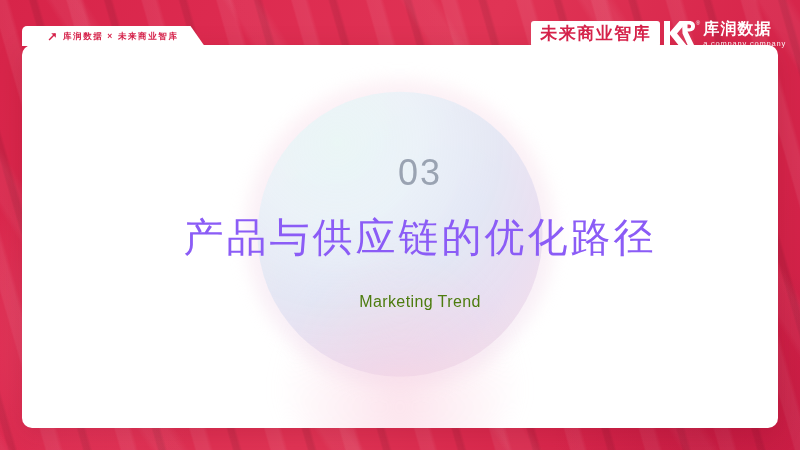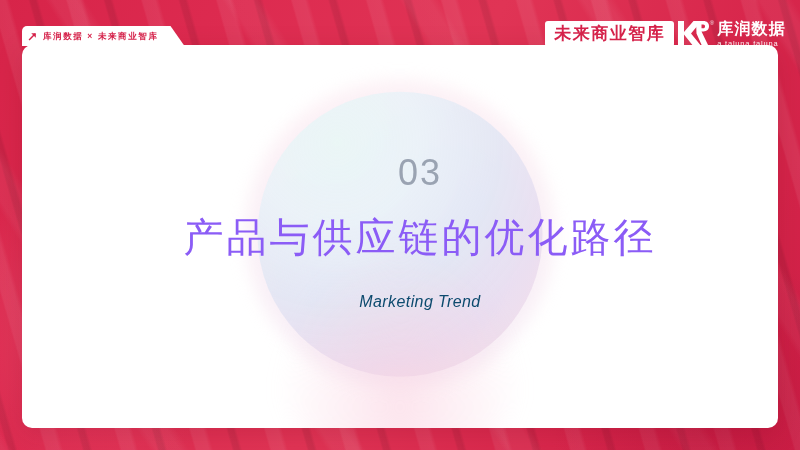--- a/index.html
+++ b/index.html
@@ -130,21 +130,21 @@
     overflow: hidden;
     z-index: 4;
   }
 
   
   .tab {
     position: absolute;
     left: 22px;
     top: 26px;
     height: 20px;
-    padding: 0 26px 0 6px;
+    padding: 0 26px 0 26px;
     display: flex;
     align-items: center;
     gap: 6px;
     background: #ffffff;
     border-radius: 5px 0 0 0;
     clip-path: polygon(0 0, calc(100% - 14px) 0, 100% 100%, 0 100%);
     z-index: 7;
   }
   .tab-icon {
     display: block;
@@ -223,25 +223,24 @@
   .sec-title {
     color: #8b5cf6;
     font-size: 40px;
     font-weight: 400;
     letter-spacing: 3px;
     line-height: 1.1;
     white-space: nowrap;
   }
   .sec-sub {
     margin-top: 34px;
-    color: #0c4a6e;
+    color: #4d7c0f;
     font-size: 16px;
     font-weight: 400;
     letter-spacing: .4px;
-    font-style: italic;
   }
 </style>
 </head>
 <body>
 
 <div id="slide">
 
   <div class="bg">
     <div class="bg-stripes"></div>
     <div class="bg-stripes2"></div>
@@ -276,18 +275,18 @@
     <div class="brand-right">
       <div class="kr-mark">
         <svg viewBox="0 0 34 30" width="34" height="30">
           <path d="M2 2 H8 V13 L17.5 2 H25.5 L15 14.5 L26 28 H18 L8 15.5 V28 H2 Z" fill="#ffffff"></path>
           <path d="M20 2 H27.5 C31 2 33 4.2 33 7.2 C33 10.2 31 12.4 27.5 12.4 H25.5 L33 28 H26.5 L20.5 14.5 Z M25.5 5.6 V9.2 H27.2 C28.4 9.2 29 8.5 29 7.4 C29 6.3 28.4 5.6 27.2 5.6 Z" fill="#ffffff"></path>
         </svg>
         <span class="kr-reg">®</span>
       </div>
       <div class="brand-texts">
         <div class="brand-cn">库润数据</div>
-        <div class="brand-en">a taluna taluna</div>
+        <div class="brand-en">a company company</div>
       </div>
     </div>
   </div>
 
 </div>
 
 </body></html>

